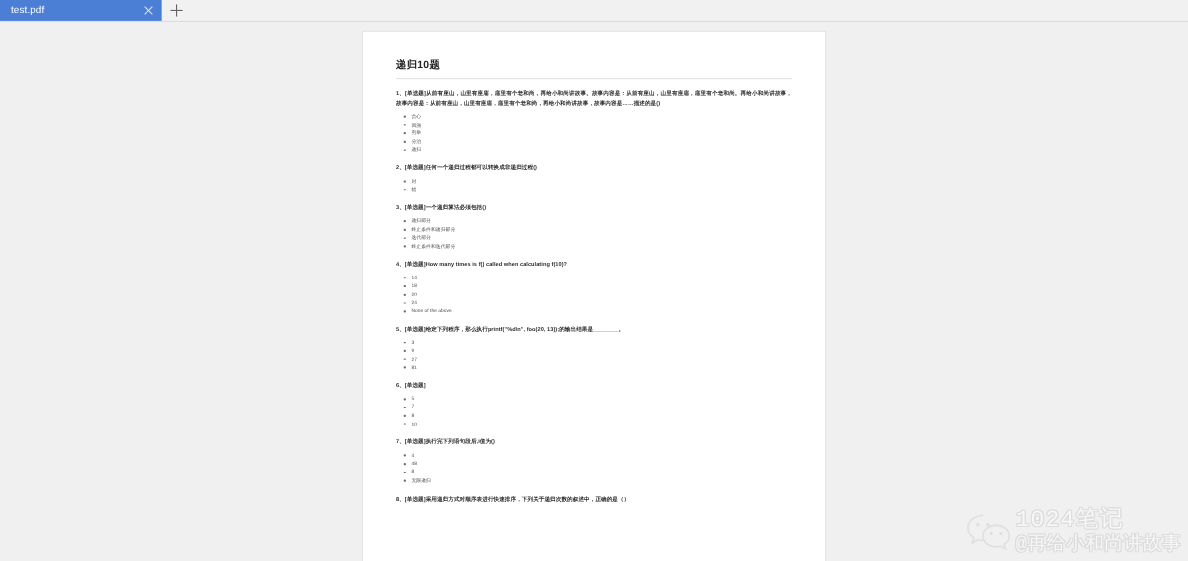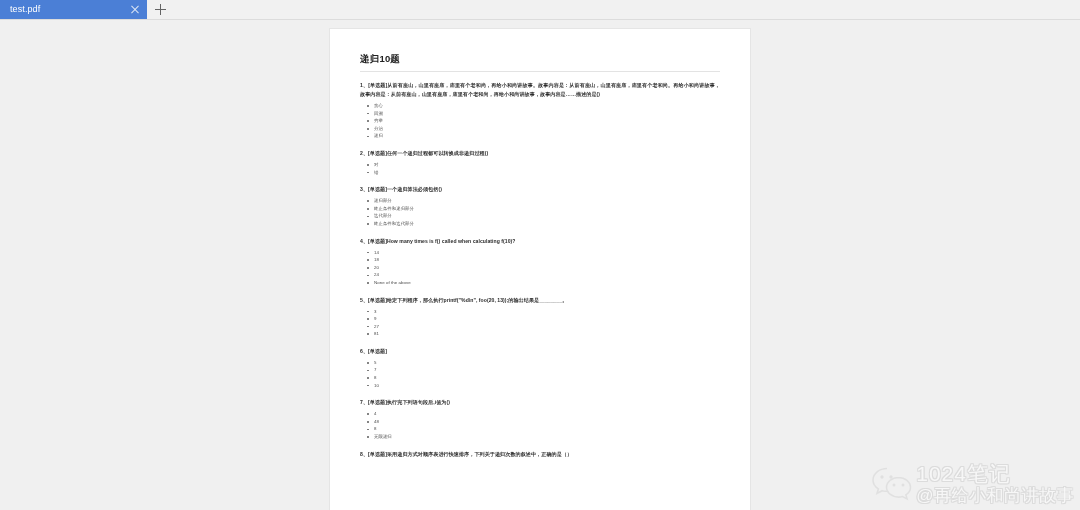--- a/index.html
+++ b/index.html
@@ -182,20 +182,21 @@
   .wm-logo {
     width: 44px;
     height: 40px;
     flex: 0 0 auto;
     margin-right: 2px;
   }
   .wm-text {
     display: flex;
     flex-direction: column;
     justify-content: center;
+    font-family: Liberation Mono, monospace;
   }
   .wm-line1 {
     font-size: 21px;
     color: #ffffff;
     line-height: 24px;
     letter-spacing: 1px;
     text-shadow:
       -1px 0 #c9c9c9, 1px 0 #c9c9c9, 0 -1px #c9c9c9, 0 1px #c9c9c9,
       -1px -1px #c9c9c9, 1px 1px #c9c9c9, 1px -1px #c9c9c9, -1px 1px #c9c9c9;
   }

